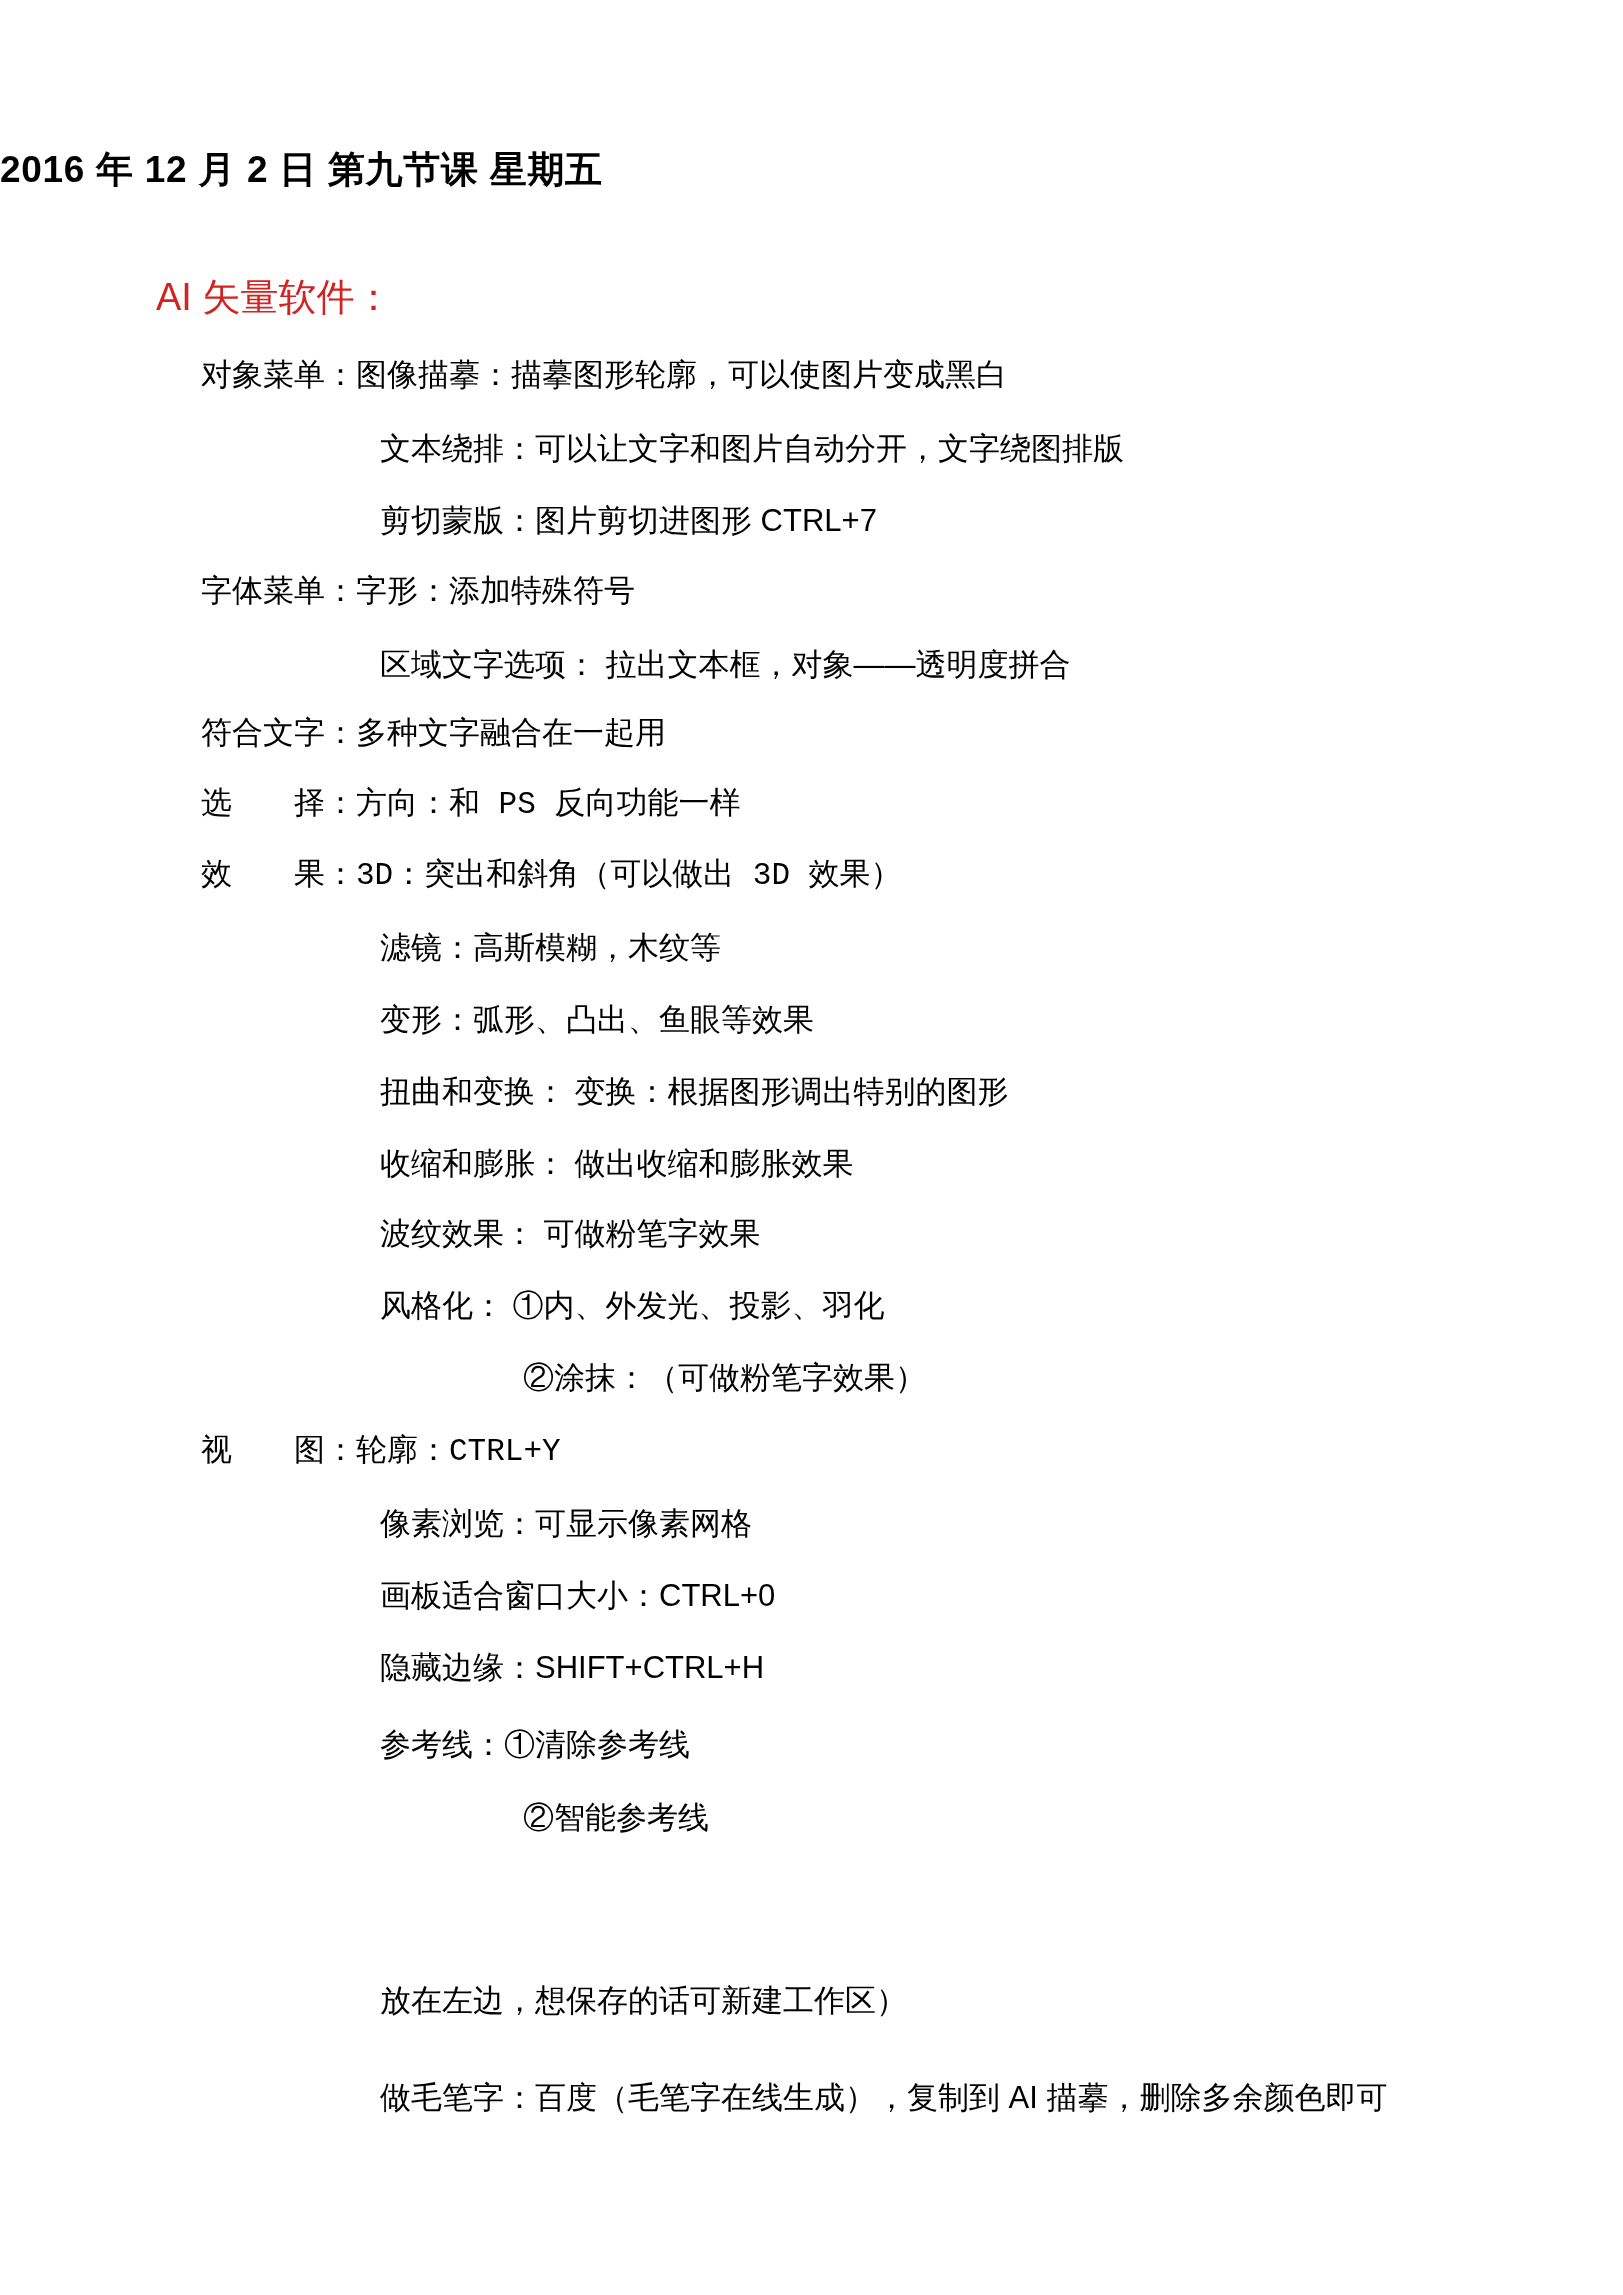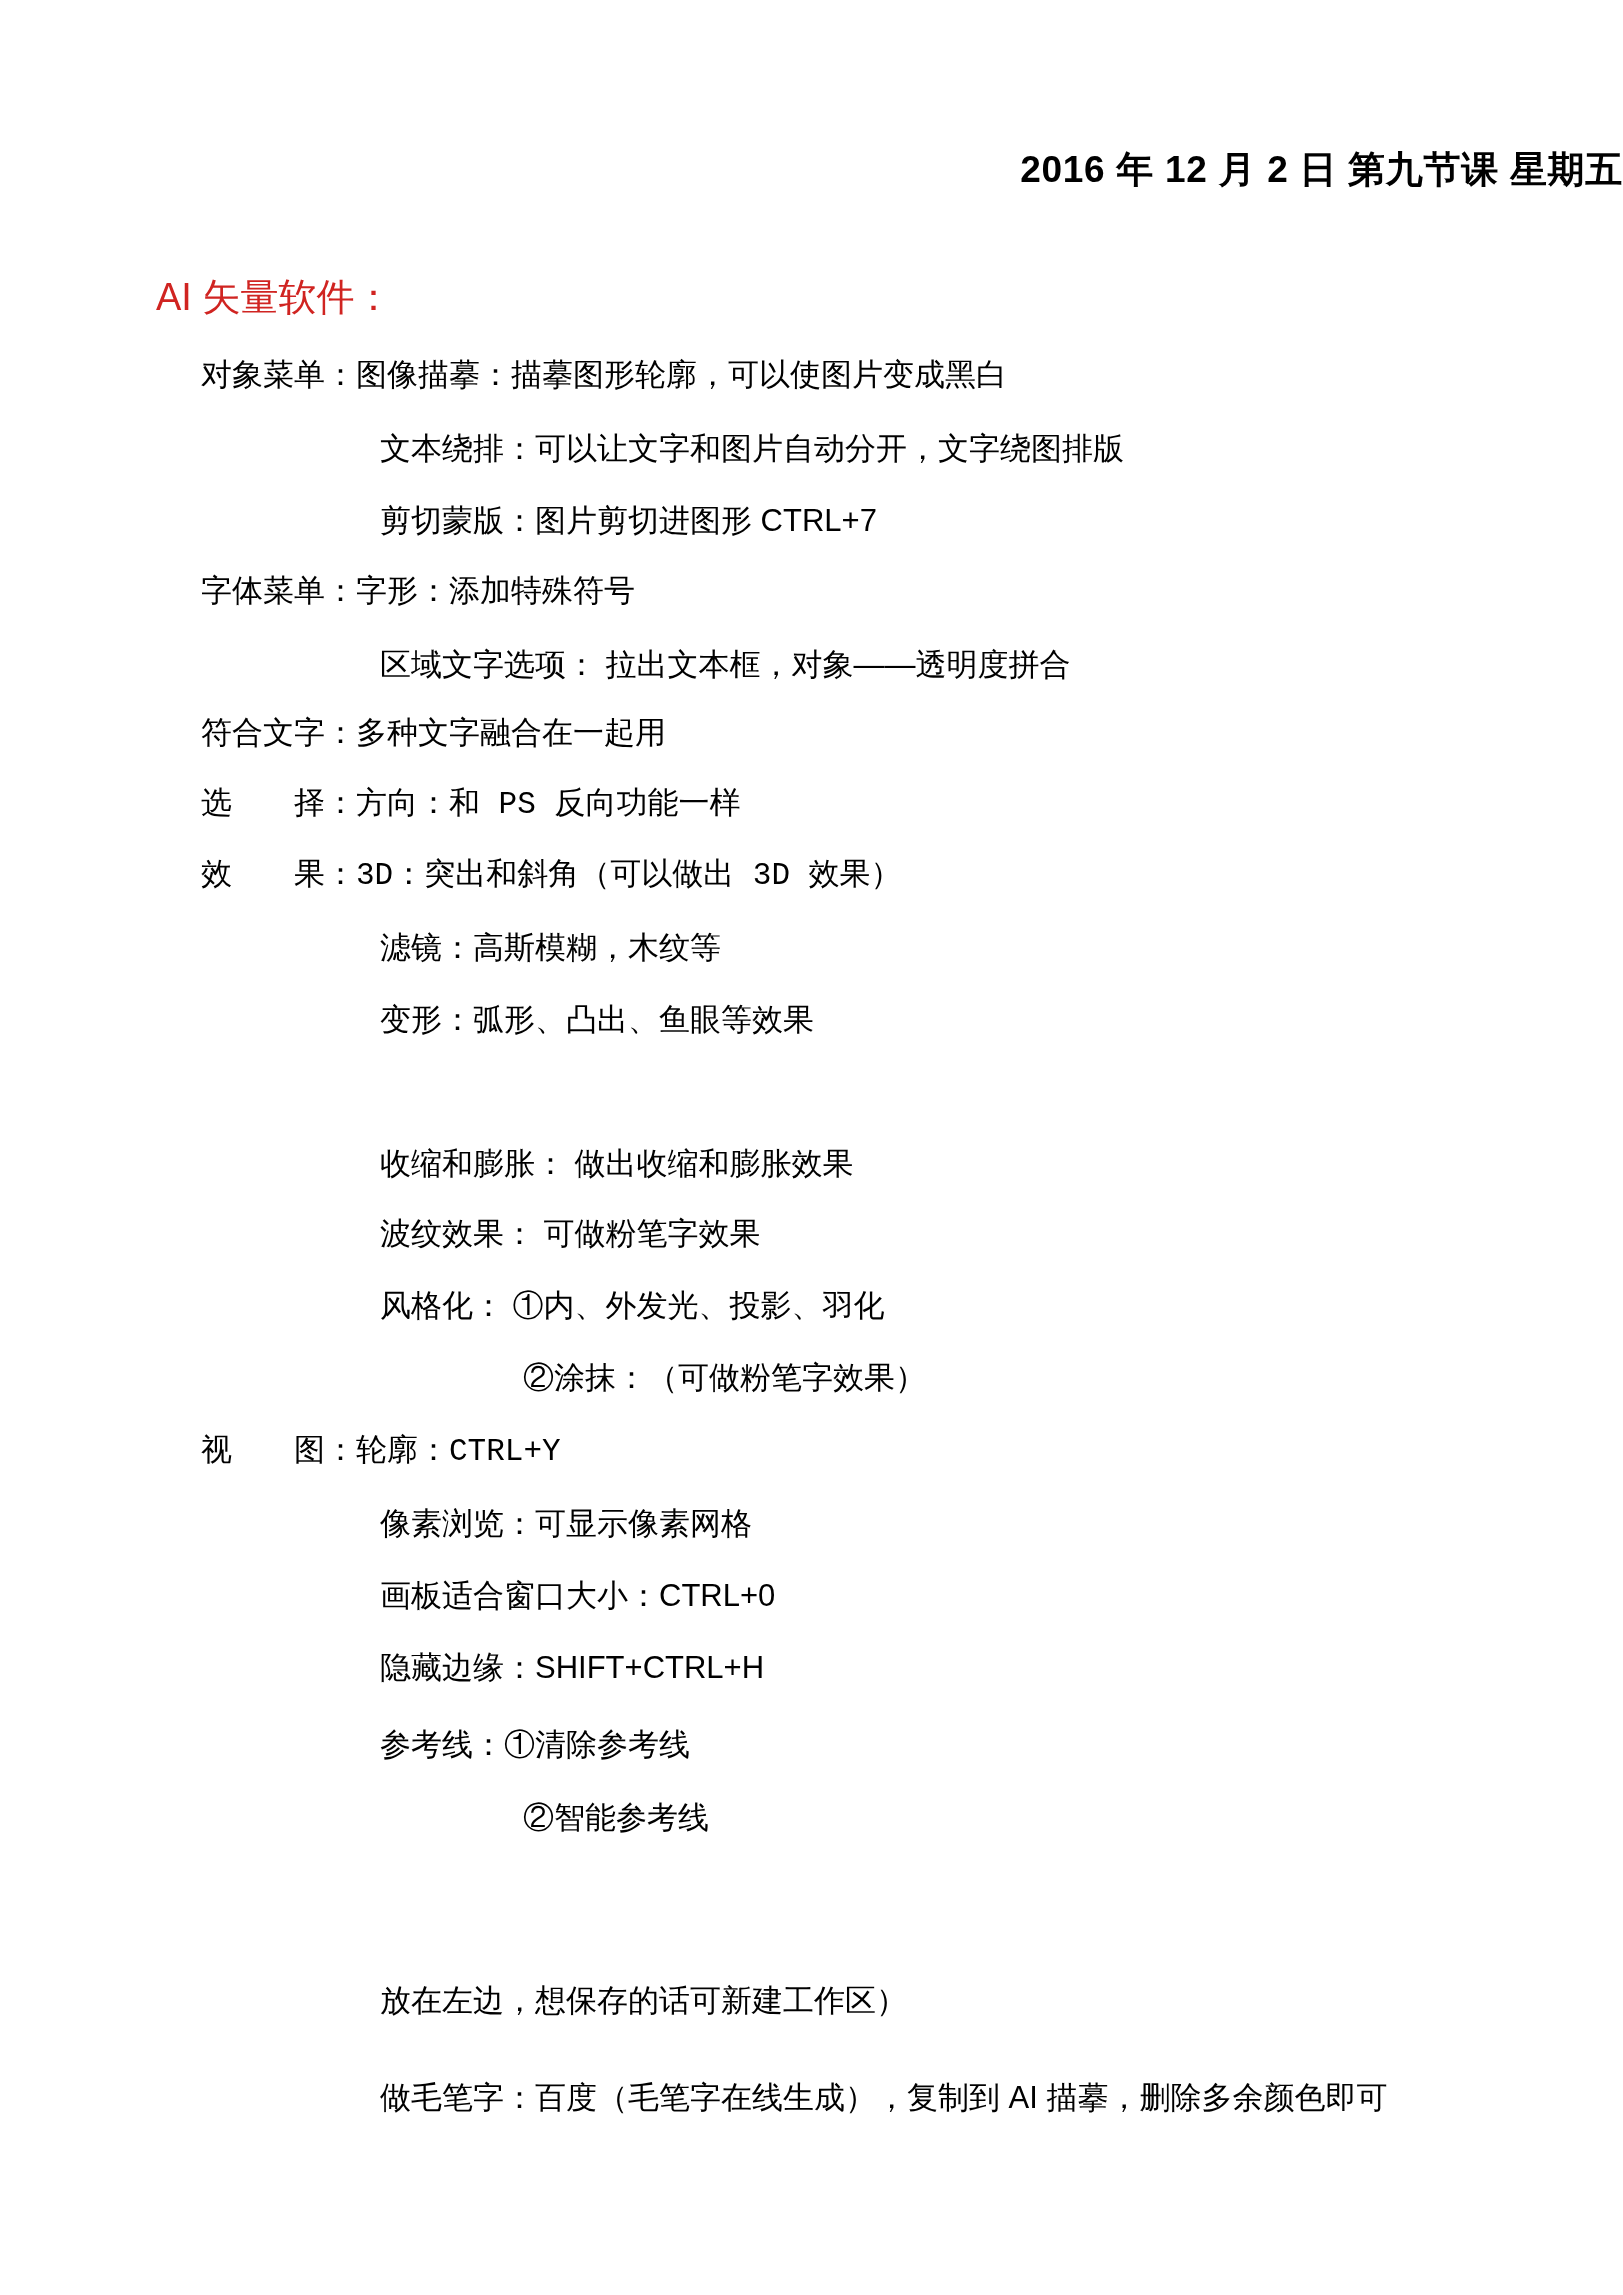--- a/index.html
+++ b/index.html
@@ -14,21 +14,21 @@
     background: #ffffff;
     font-family: "Liberation Sans", sans-serif;
     color: #000000;
     overflow: hidden;
   }
   .doc-title {
     position: absolute;
     top: 145px;
     left: 0;
     width: 100%;
-    text-align: right;
+    text-align: left;
     font-size: 37px;
     font-weight: bold;
     white-space: pre;
     letter-spacing: 0.7px;
   }
   .section-heading {
     position: absolute;
     top: 272px;
     left: 156px;
     font-size: 38px;
@@ -56,20 +56,21 @@
   <div class="line lvl0" style="top:357px">对象菜单：图像描摹：描摹图形轮廓，可以使图片变成黑白</div>
   <div class="line lvl1" style="top:429px">文本绕排：可以让文字和图片自动分开，文字绕图排版</div>
   <div class="line lvl1" style="top:501px">剪切蒙版：图片剪切进图形 CTRL+7</div>
   <div class="line lvl0" style="top:573px">字体菜单：字形：添加特殊符号</div>
   <div class="line lvl1" style="top:645px">区域文字选项： 拉出文本框，对象——透明度拼合</div>
   <div class="line lvl0" style="top:715px">符合文字：多种文字融合在一起用</div>
   <div class="line lvl0" style="top:785px">选　　择：方向：和 PS 反向功能一样</div>
   <div class="line lvl0" style="top:856px">效　　果：3D：突出和斜角（可以做出 3D 效果）</div>
   <div class="line lvl1" style="top:928px">滤镜：高斯模糊，木纹等</div>
   <div class="line lvl1" style="top:1000px">变形：弧形、凸出、鱼眼等效果</div>
+  <div class="line lvl1" style="top:1072px">扭曲和变换： 变换：根据图形调出特别的图形</div>
   <div class="line lvl1" style="top:1144px">收缩和膨胀： 做出收缩和膨胀效果</div>
   <div class="line lvl1" style="top:1214px">波纹效果： 可做粉笔字效果</div>
   <div class="line lvl1" style="top:1286px">风格化： ①内、外发光、投影、羽化</div>
   <div class="line lvl2" style="top:1358px">②涂抹：（可做粉笔字效果）</div>
   <div class="line lvl0" style="top:1432px">视　　图：轮廓：CTRL+Y</div>
   <div class="line lvl1" style="top:1504px">像素浏览：可显示像素网格</div>
   <div class="line lvl1" style="top:1576px">画板适合窗口大小：CTRL+0</div>
   <div class="line lvl1" style="top:1648px">隐藏边缘：SHIFT+CTRL+H</div>
   <div class="line lvl1" style="top:1725px">参考线：①清除参考线</div>
   <div class="line lvl2" style="top:1798px">②智能参考线</div>

